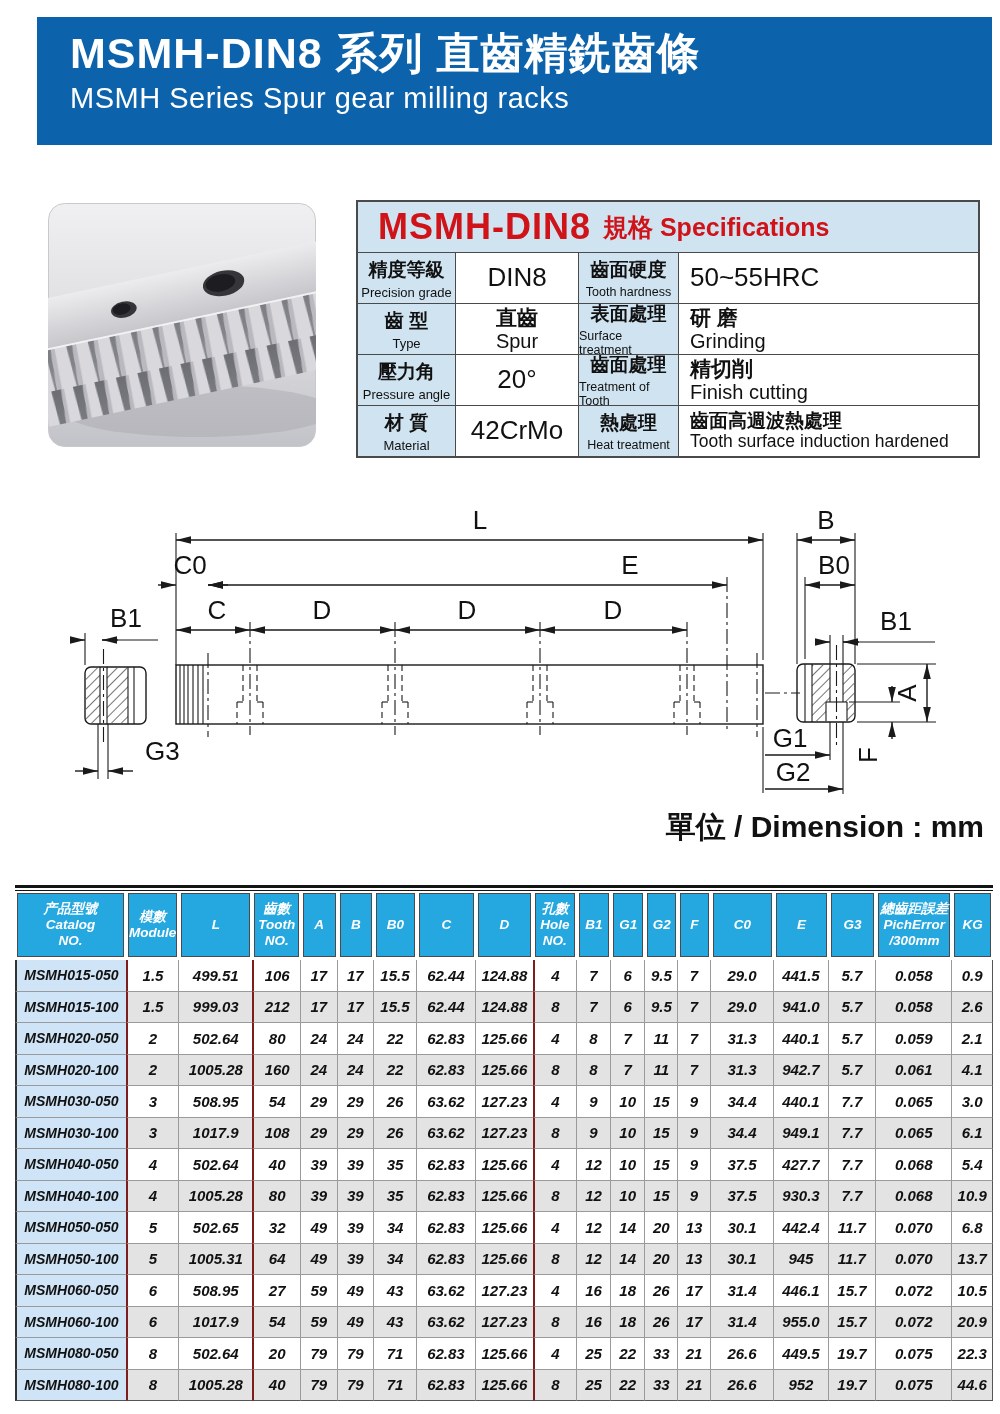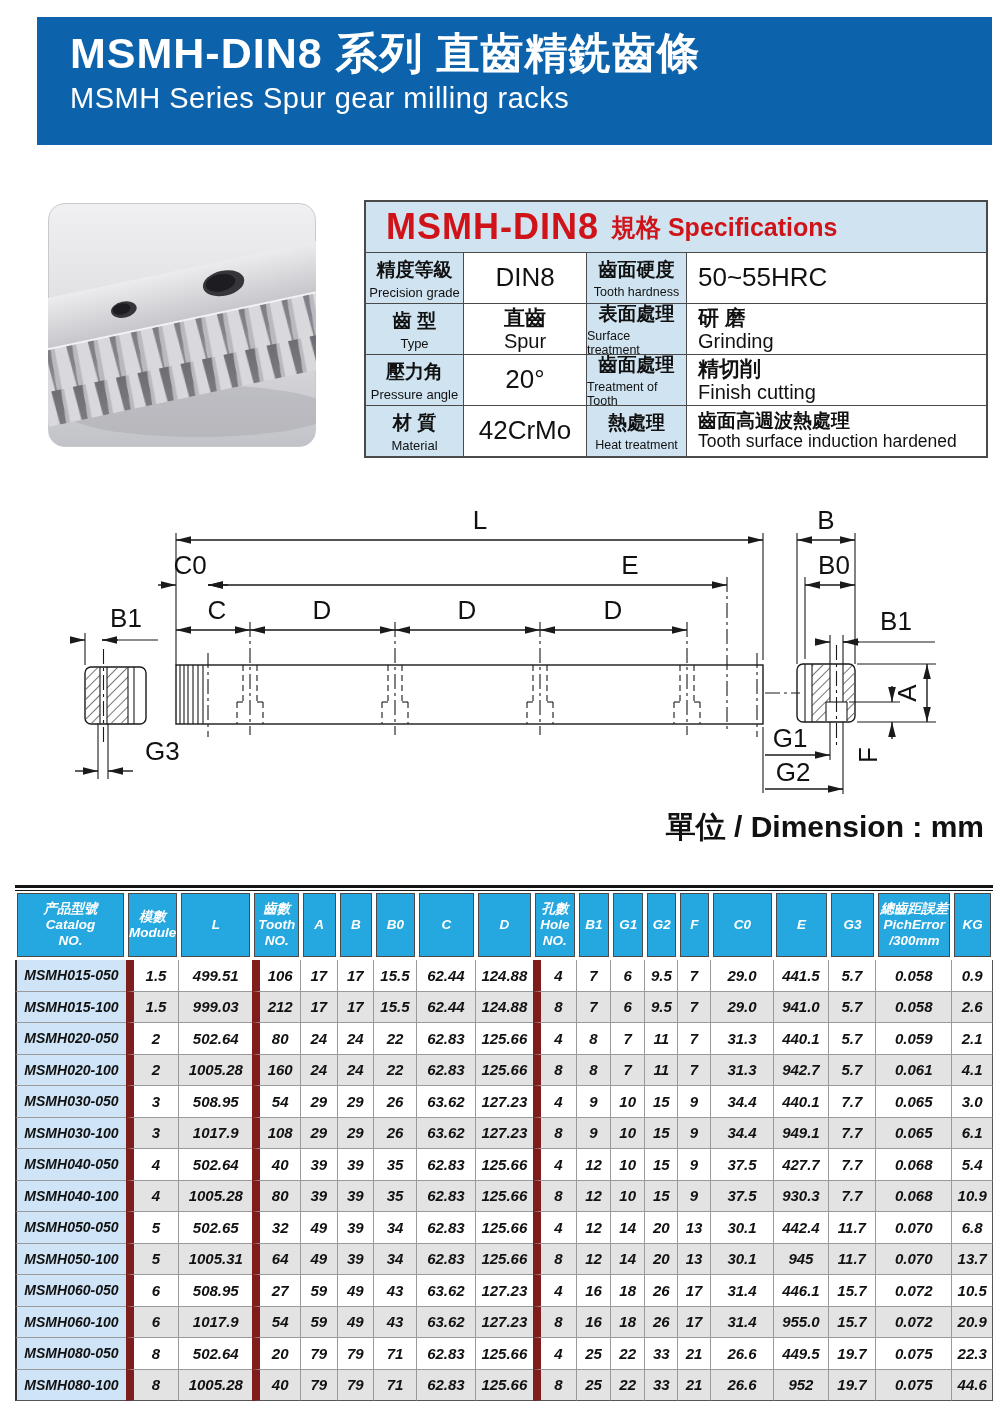--- a/index.html
+++ b/index.html
@@ -10,21 +10,21 @@
   .banner{position:absolute;left:37px;top:17px;width:955px;height:128px;
           background:var(--banner-blue,#0d63ab);color:#fff;box-sizing:border-box;
           padding:13px 0 0 33px;}
   .banner .t1{font-size:43px;font-weight:bold;letter-spacing:1px;line-height:1.1;white-space:nowrap;}
   .banner .t2{font-size:29px;font-weight:400;margin-top:5px;letter-spacing:.5px;}
 
   
   .photo{position:absolute;left:48px;top:203px;}
 
   
-  .spec{position:absolute;left:364px;top:200px;width:624px;height:258px;box-sizing:border-box;
+  .spec{position:absolute;left:356px;top:200px;width:624px;height:258px;box-sizing:border-box;
         background:var(--spec-bg,#cfe3f0);border:2px solid #4a4a4a;
         display:grid;grid-template-columns:97px 123px 100px 1fr;
         grid-template-rows:50px 51px 51px 51px 51px;}
   .stitle{grid-column:1/5;display:flex;align-items:center;padding-left:20px;}
   .stitle .m{color:var(--red,#cf1318);font-size:36px;font-weight:bold;letter-spacing:1px;}
   .stitle .s{color:var(--red,#cf1318);font-size:25px;font-weight:bold;margin-left:12px;}
   .scell{border-top:1px solid #4a4a4a;border-left:1px solid #4a4a4a;box-sizing:border-box;
          display:flex;flex-direction:column;justify-content:center;align-items:center;}
   .scell.fc{border-left:none;}
   .scell.val{background:#fff;}
@@ -55,21 +55,21 @@
           grid-template-columns:112fr 49fr 74fr 49fr 37fr 37fr 43fr 60fr 57fr 45fr 34fr 35fr 33fr 33fr 64fr 55fr 48fr 77fr 41fr;font-style:italic;}
   .hcell{background:var(--th-blue,#25a7e0);color:#fff;margin:0 2px 3px 2px;border:1px solid #4a4a4a;
          height:62px;display:flex;flex-direction:column;justify-content:center;align-items:center;
          font-size:13.5px;font-weight:bold;line-height:1.18;text-align:center;}
   .dcell{height:31.5px;box-sizing:border-box;display:flex;align-items:center;justify-content:center;
          background:#fff;border-right:1px solid #9a9a9a;border-bottom:1px solid #9a9a9a;
          font-size:15px;font-weight:bold;}
   .dcell.alt{background:var(--row-gray,#e3e3e3);}
   .dcell.cat{background:var(--cat-blue,#cfe4f6);font-size:14px;}
   .dcell.col0{border-left:2px solid #333;}
-  .dcell.col1,.dcell.col3,.dcell.col9{border-left:8px solid #7f1d1d;}
+  .dcell.col1,.dcell.col3,.dcell.col9{border-left:2px solid #7f1d1d;}
   .dcell.col0,.dcell.col2,.dcell.col8{border-right:none;}
   .dcell.col18{border-right:1.5px solid #555;}
   .dcell.lastrow{border-bottom:1.5px solid #555;}
 </style>
 </head>
 <body>
 
 <div class="page">
 
   <div class="banner">

